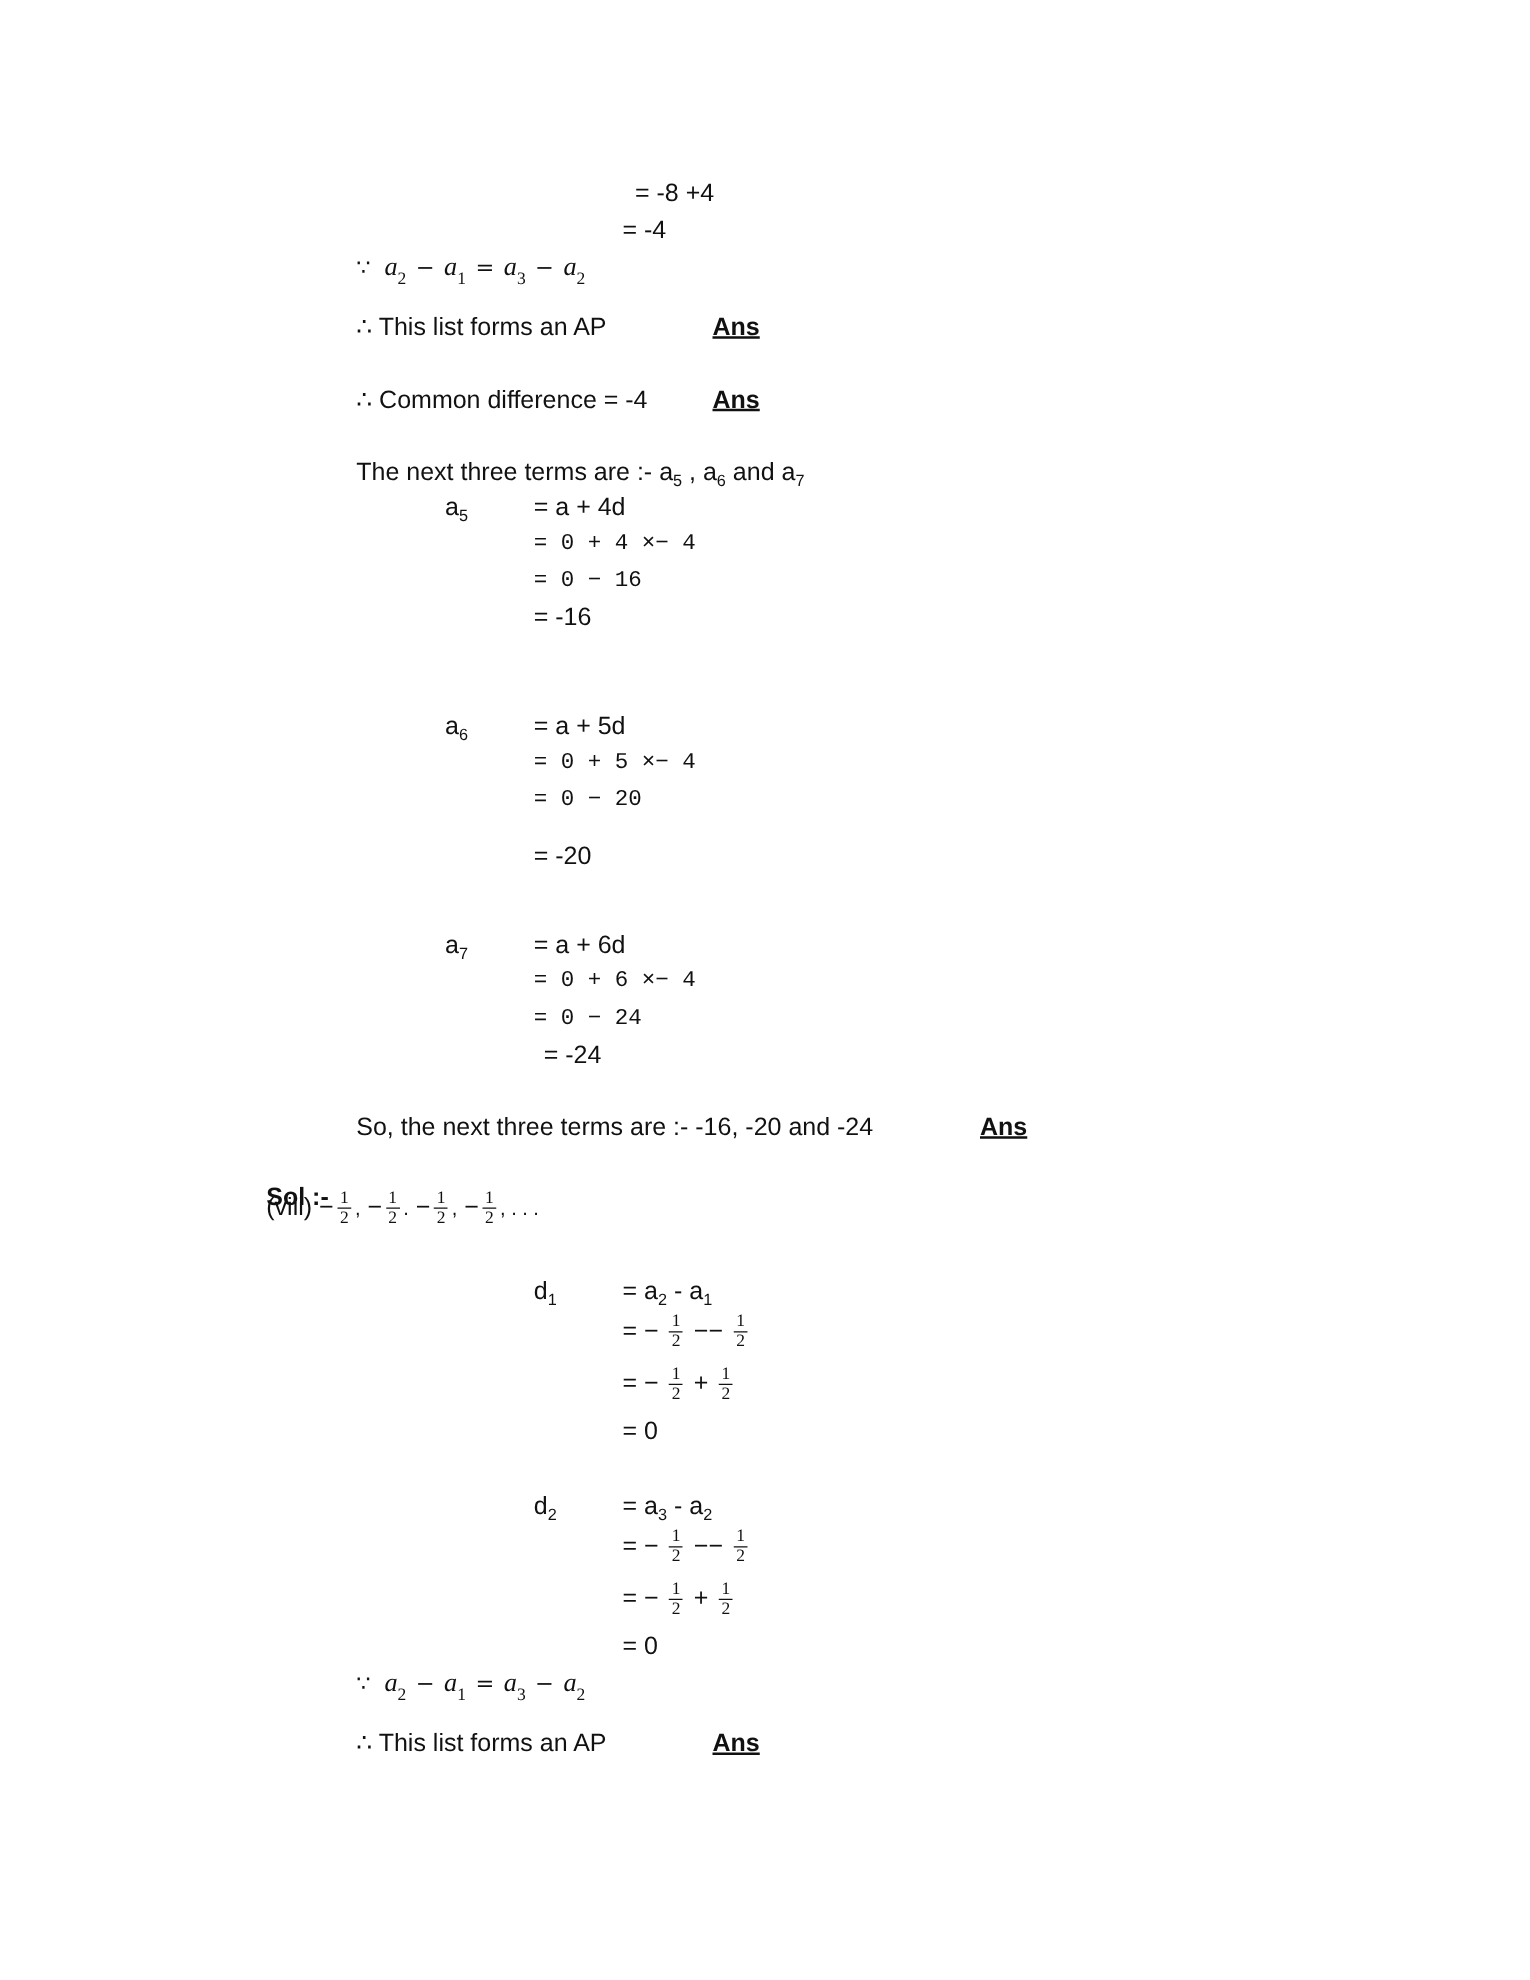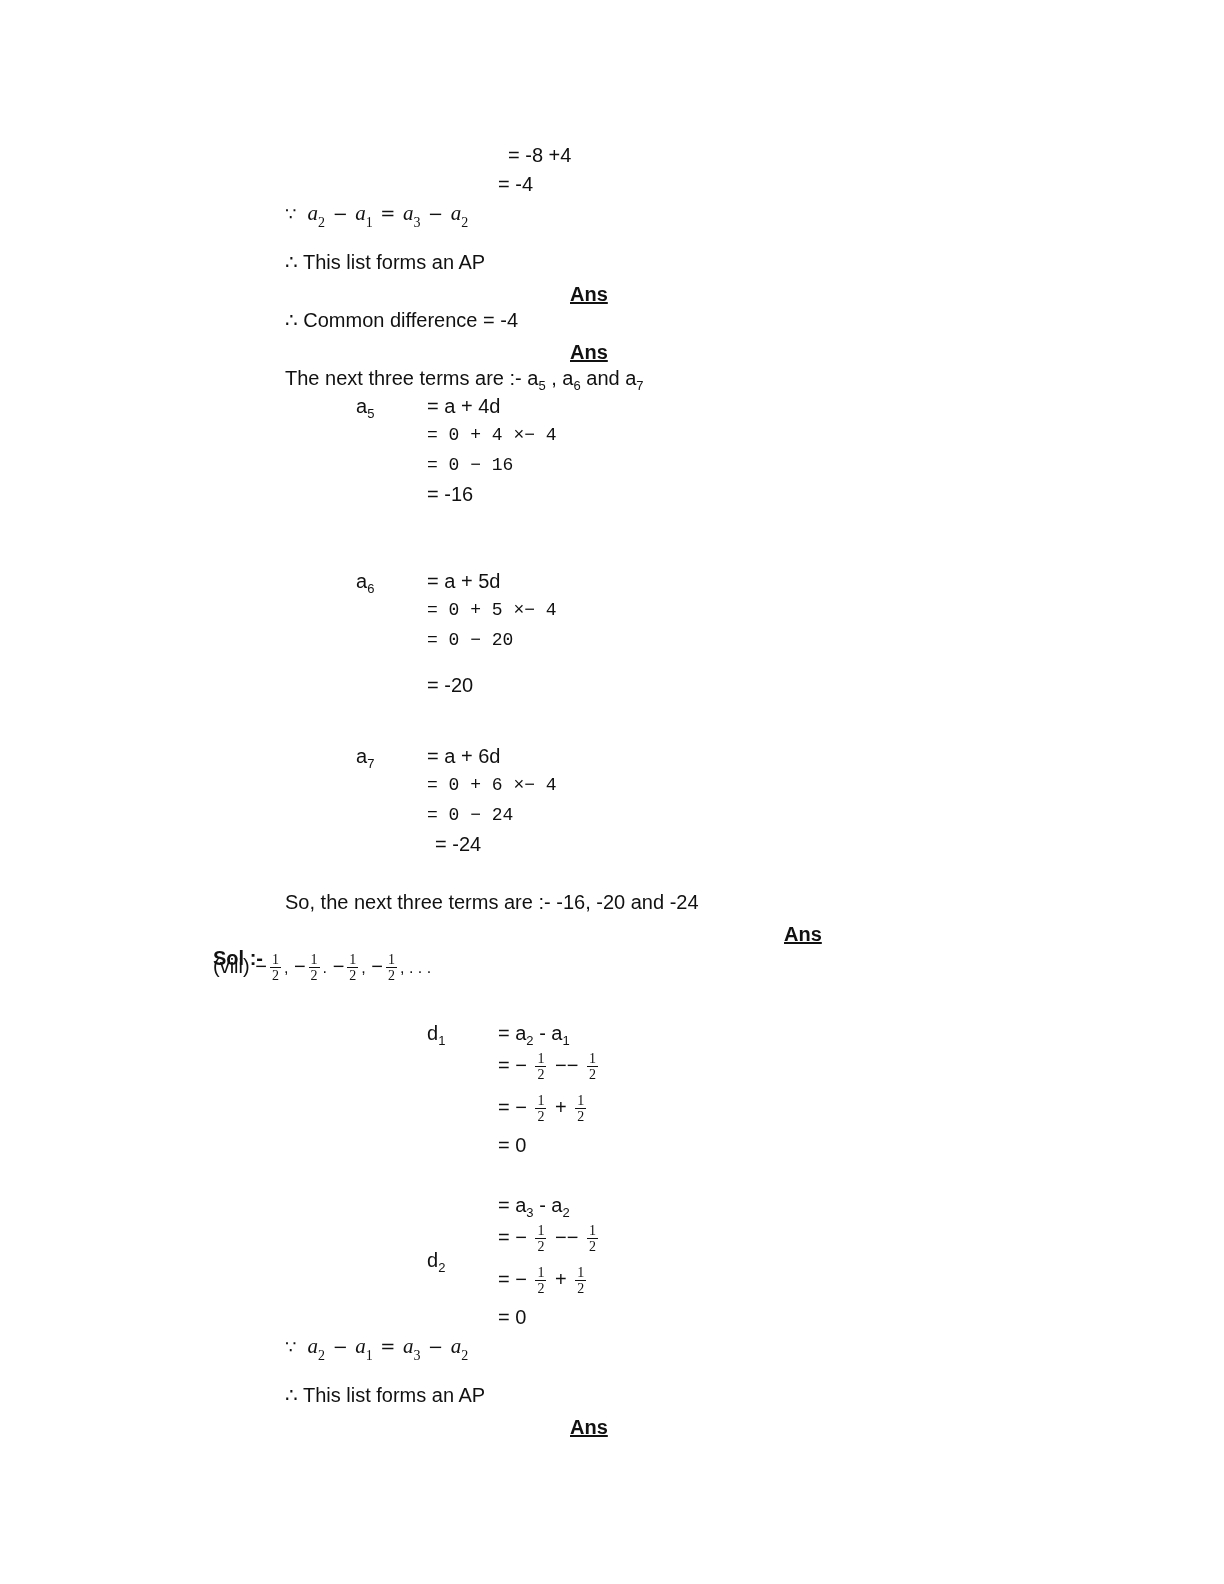--- a/index.html
+++ b/index.html
@@ -5,21 +5,21 @@
     html, body { margin: 0; padding: 0; background: #ffffff; }
     body {
       width: 1224px; height: 1584px; position: relative; overflow: hidden;
       font-family: "Liberation Sans", sans-serif; color: #111111;
     }
     .t { position: absolute; white-space: nowrap; font-size: 20px; line-height: 24px; }
     .serif { font-family: Liberation Mono, monospace; font-size: 18px; }
     .mathi { font-family: "Liberation Serif", serif; font-style: italic; font-size: 21px; }
     .msub { font-family: "Liberation Serif", serif; font-style: normal; font-size: 14px; position: relative; top: 7px; }
     .sub { font-size: 13px; position: relative; top: 5px; }
-    .ans { font-weight: bold; text-decoration: underline; margin-top: 32px; }
+    .ans { font-weight: bold; text-decoration: underline; }
     .frac { display: inline-flex; flex-direction: column; align-items: center; vertical-align: middle;
             font-family: "Liberation Serif", serif; font-size: 14px; line-height: 15px; margin: 0 3px; }
     .frac .num { border-bottom: 1px solid #111; padding: 0 2px; }
     .frac .den { padding: 0 2px; }
     .mop { font-family: "DejaVu Serif", serif; font-size: 18px; margin: 0 2px; }
   </style>
 </head>
 <body>
 
 <div class="t" style="left:508px; top:143px;">= -8 +4</div>
@@ -109,21 +109,21 @@
       <span class="den">2</span>
     </span>
   <span>+</span>
   <span class="frac">
       <span class="num">1</span>
       <span class="den">2</span>
     </span>
 </div>
 <div class="t" style="left:498px; top:1133px;">= 0</div>
 
-<div class="t" style="left:427px; top:1248px;"><span>d</span><span class="sub">2</span></div>
+<div class="t" style="left:427px; top:1193px;"><span>d</span><span class="sub">2</span></div>
 <div class="t" style="left:498px; top:1193px;"><span>= a</span><span class="sub">3</span><span> - a</span><span class="sub">2</span></div>
 <div class="t" style="left:498px; top:1220px; line-height:34px;">
   <span>= −</span>
   <span class="frac">
       <span class="num">1</span>
       <span class="den">2</span>
     </span>
   <span>−−</span>
   <span class="frac">
       <span class="num">1</span>

